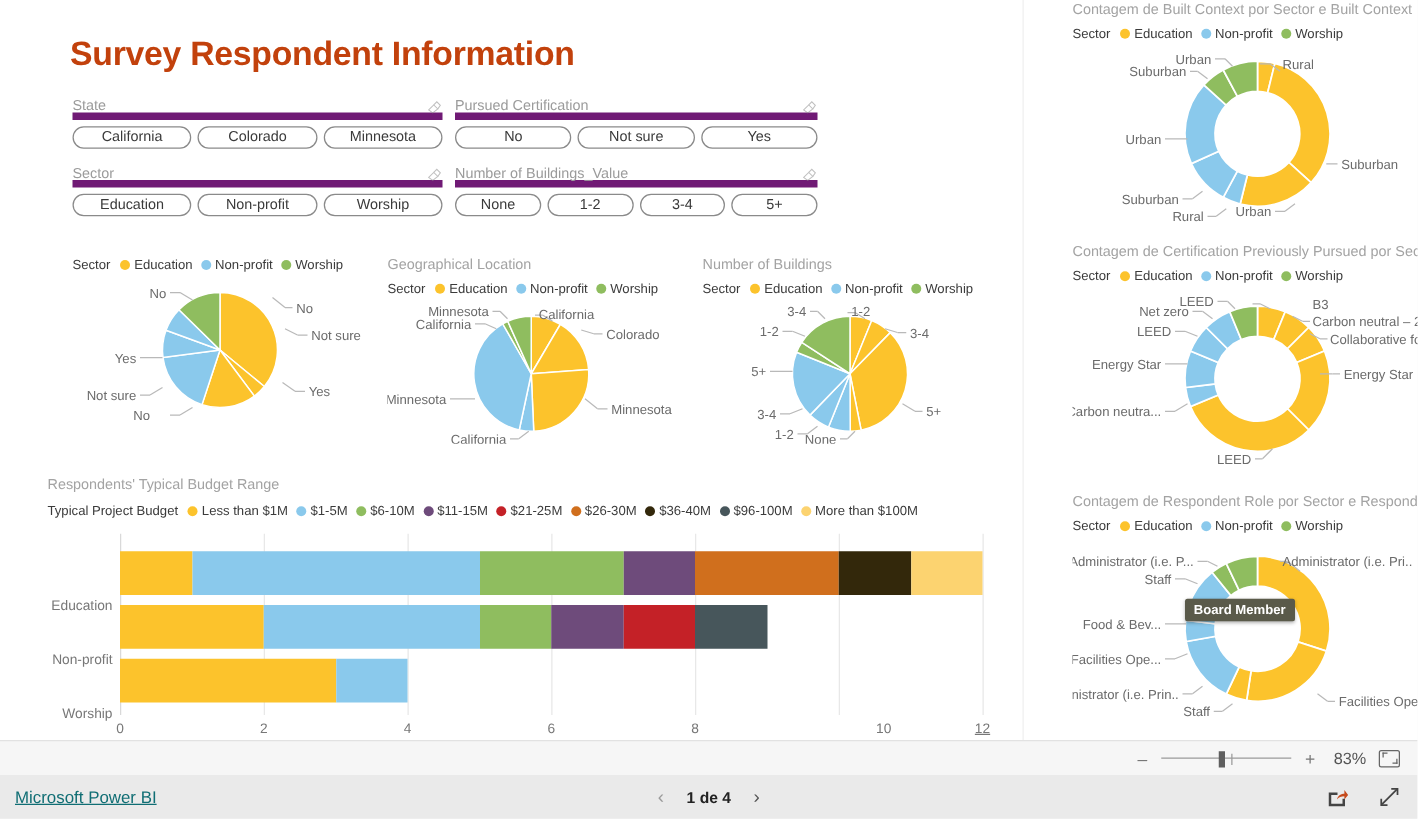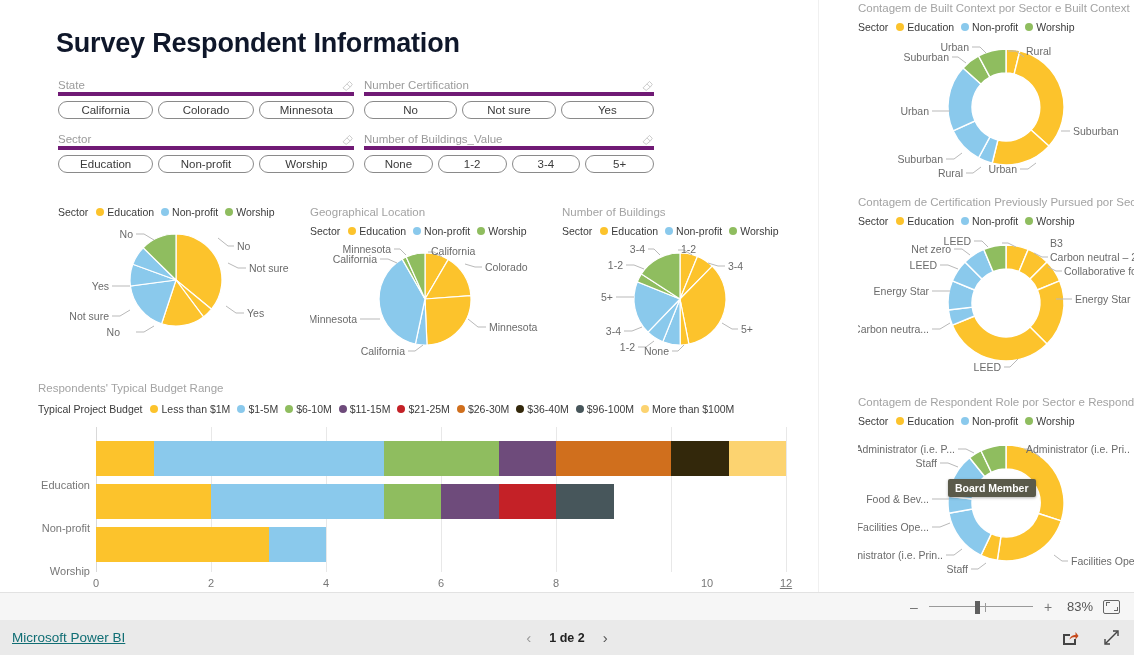--- a/index.html
+++ b/index.html
@@ -13,29 +13,29 @@
 
   
   .canvas { position: absolute; left: 0; top: 0; width: 1134px; height: 592px; background: #ffffff; }
   .left-pane { position: absolute; left: 0; top: 0; width: 818px; height: 592px; background: #fff; }
   .right-pane { position: absolute; left: 844px; top: 0; width: 316px; height: 592px; background: #fff; }
   .vsep { position: absolute; left: 818px; top: 0; width: 1px; height: 592px; background: #f0f0f0; }
 
   
   .page-title {
     position: absolute; left: 56px; top: 28px;
-    font-size: 27px; font-weight: bold; color: #0f172a;
+    font-size: 27px; font-weight: bold; color: #c2410c;
     letter-spacing: -0.2px;
   }
 
   
   .slicer { position: absolute; }
   .slicer-head {
     position: relative; height: 17px;
-    border-bottom: 4px solid #701a75;
+    border-bottom: 6px solid #701a75;
     display: flex; align-items: flex-start; justify-content: space-between;
   }
   .slicer-title { font-size: 11.5px; color: #9b9b9b; line-height: 13px; }
   .eraser-icon { width: 14px; height: 13px; opacity: .55; }
   .slicer-items { display: flex; gap: 5px; margin-top: 5px; }
   .slicer-btn {
     border: 1px solid #8a8a8a; border-radius: 9px;
     background: #fff; color: #3a3a3a;
     font-size: 11.5px; line-height: 16px;
     height: 18px; text-align: center;
@@ -128,21 +128,21 @@
         </div>
         <div class="slicer-items">
           <div class="slicer-btn">California</div>
           <div class="slicer-btn">Colorado</div>
           <div class="slicer-btn">Minnesota</div>
         </div>
       </div>
 
       <div class="slicer sl-cert" style="left:364px; top:79px; width:290px;">
         <div class="slicer-head">
-          <span class="slicer-title">Number Certification</span>
+          <span class="slicer-title">Pursued Certification</span>
           <svg class="eraser-icon" viewBox="0 0 16 16">
             <path d="M3 11 L8 6 L12 10 L7 14 L3 11 Z" fill="none" stroke="#8d8d8d" stroke-width="1"></path>
             <path d="M8 6 L11 3 L14.5 6.5 L12 10" fill="none" stroke="#8d8d8d" stroke-width="1"></path>
           </svg>
         </div>
         <div class="slicer-items">
           <div class="slicer-btn">No</div>
           <div class="slicer-btn">Not sure</div>
           <div class="slicer-btn">Yes</div>
         </div>
@@ -652,21 +652,21 @@
     <span class="zoom-plus">+</span>
     <span class="zoom-pct">83%</span>
     <div class="fit-btn"></div>
   </div>
 
   <div class="statusbar">
     <span class="brand">Microsoft Power BI</span>
 
     <div class="pager">
       <span class="pg-arrow">‹</span>
-      <span class="pg-label">1 de 2</span>
+      <span class="pg-label">1 de 4</span>
       <span class="pg-arrow on">›</span>
     </div>
 
     <div class="status-right">
       <svg class="sb-icon" width="18" height="16" viewBox="0 0 18 16">
         <path d="M2 4 H9 V6 H4 V13 H13 V9 H15 V15 H2 Z" fill="#444"></path>
         <path d="M8.5 9.5 C9.5 6 12 5 14.5 5 L14.5 2 L17.5 6 L14.5 9.5 L14.5 7 C12 7 10 7.8 8.5 9.5 Z" fill="#c64a1c"></path>
       </svg>
       <svg class="sb-icon" width="17" height="17" viewBox="0 0 17 17">
         <path d="M10 2 H15 V7" fill="none" stroke="#444" stroke-width="1.4"></path>

